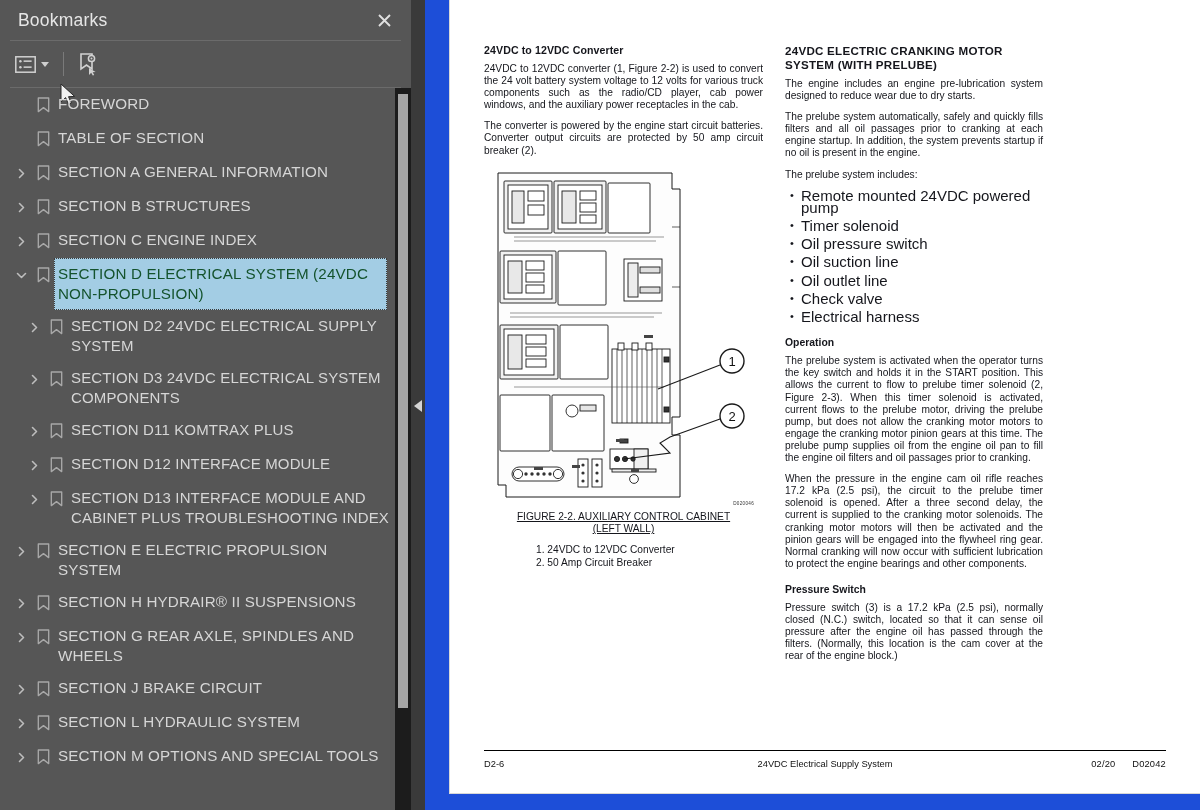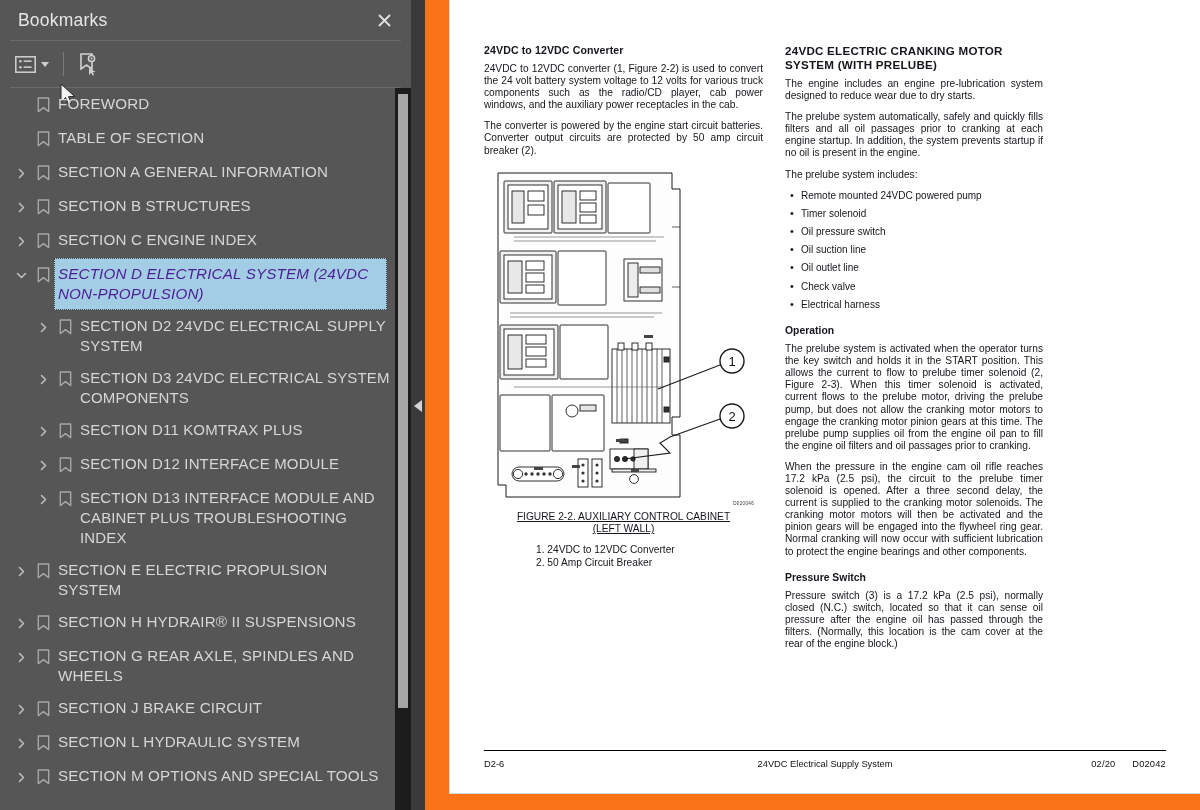--- a/index.html
+++ b/index.html
@@ -89,29 +89,28 @@
   }
   .lbl {
     color: #d6d6d6;
     font-size: 15.2px;
     line-height: 20px;
     padding: 6px 4px 6px 4px;
     letter-spacing: .15px;
     flex: 1 1 auto;
   }
   .tree-item.lvl0 { padding-left: 10px; }
-  .tree-item.lvl1 { padding-left: 32px; }
+  .tree-item.lvl1 { padding-left: 23px; }
   .tree-item.lvl0.noexp .tw { visibility: hidden; }
   .tree-item.selected > .lbl {
     background: #a3cde4;
-    color: #4c1d95;
+    color: #14532d;
     outline: 1px dotted #3c3c3c;
     outline-offset: -1px;
     margin-right: 8px;
-    font-style: italic;
   }
   .tree-item.lvl1 .lbl { font-size: 15px; }
 
   
   .sb-track {
     position: absolute; right: 0; top: 0; bottom: 0;
     width: 16px; background: #1c1c1c;
   }
   .sb-thumb {
     position: absolute; left: 3px; right: 3px;
@@ -134,21 +133,21 @@
   .tri-left {
     width: 0; height: 0;
     border-top: 6px solid transparent;
     border-bottom: 6px solid transparent;
     border-right: 8px solid #d4d4d4;
   }
 
   
   #viewer {
     flex: 1 1 auto; height: 810px;
-    background: #f97316;
+    background: #1d4ed8;
     position: relative; overflow: hidden;
   }
   #page {
     position: absolute; left: 25px; top: 0;
     width: 750px; height: 793px;
     background: #ffffff;
     box-shadow: 0 0 0 1px #d8d8d8;
   }
   .page-cols {
     position: absolute; left: 34px; top: 44px;
@@ -166,21 +165,21 @@
     font-size: 11.6px; font-weight: bold; line-height: 13.5px;
     margin-bottom: 7px; letter-spacing: .25px;
   }
   p.doc-p {
     font-size: 10.2px; line-height: 12.1px;
     text-align: justify; margin-bottom: 9px;
     letter-spacing: 0;
   }
   ul.doc-ul { list-style: none; margin: 0 0 12px 0; padding: 0; }
   ul.doc-ul li {
-    font-size: 10px; line-height: 12.2px;
+    font-size: 15px; line-height: 12.2px;
     padding-left: 16px; position: relative; margin-bottom: 6px;
   }
   ul.doc-ul li:before {
     content: "\2022"; position: absolute; left: 5px; top: -1px; font-size: 11px;
   }
   .sect-lbl {
     font-size: 10.4px; font-weight: bold; margin: 14px 0 7px 0;
   }
 
   

